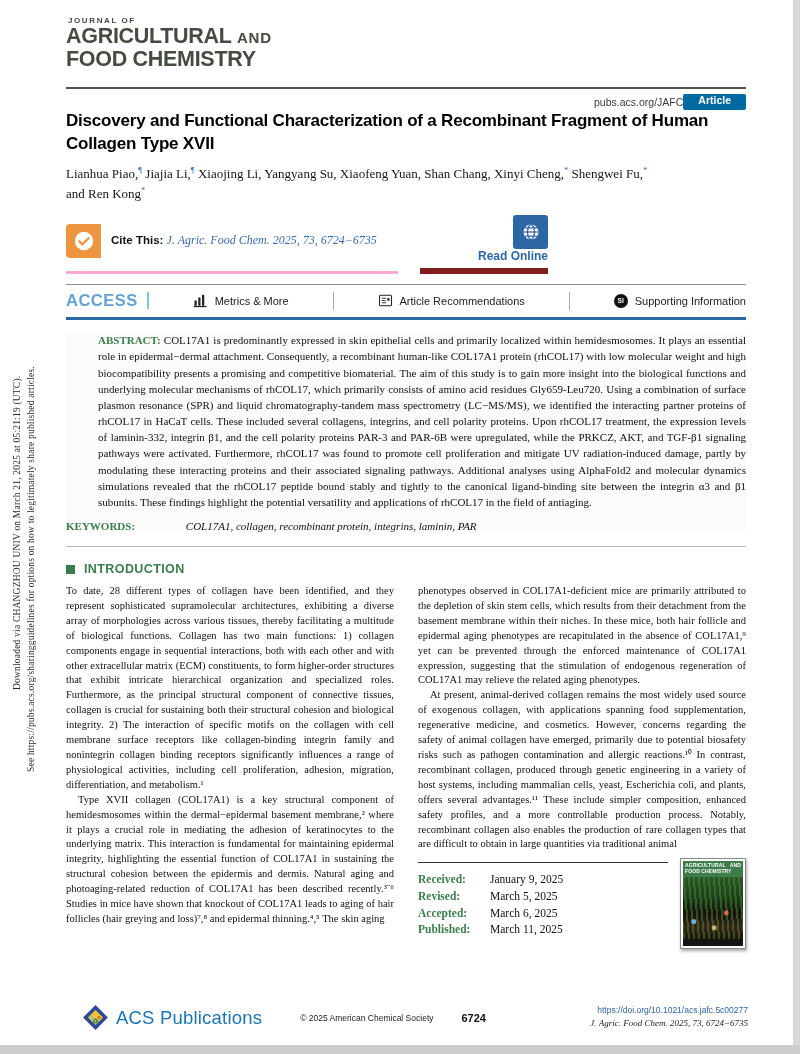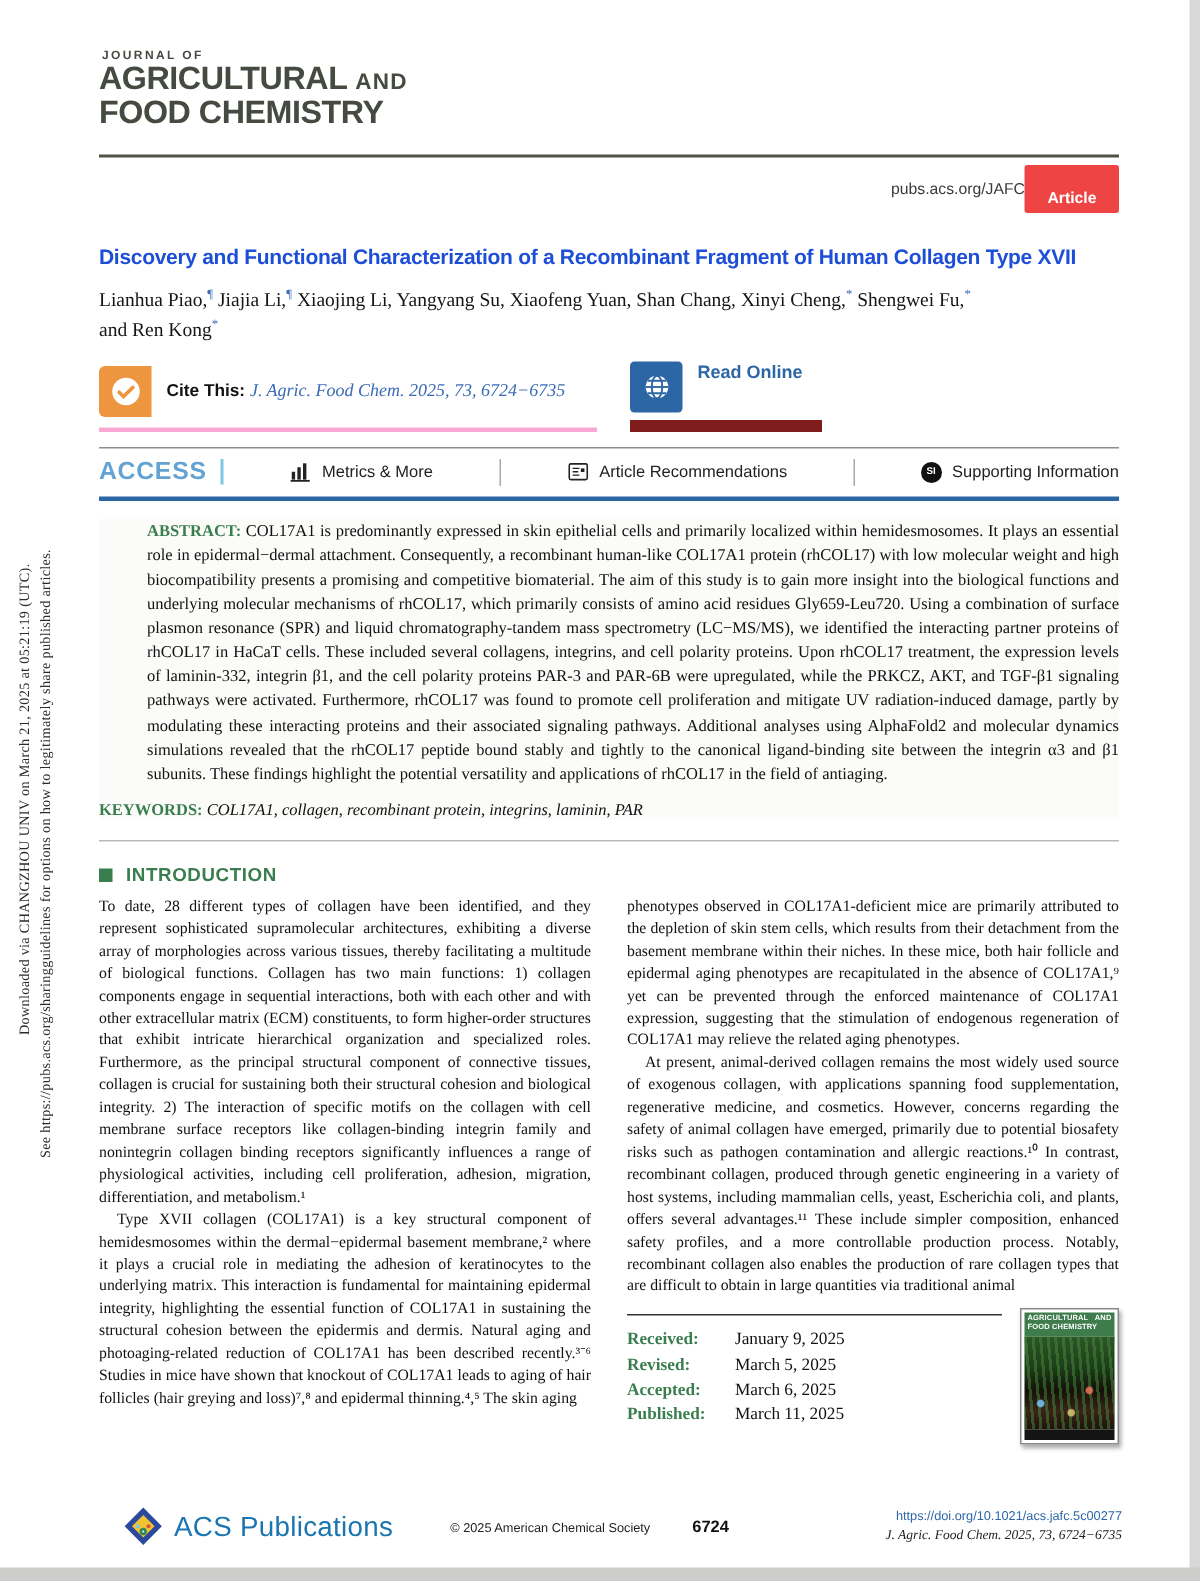--- a/index.html
+++ b/index.html
@@ -17,49 +17,49 @@
     position: absolute; white-space: nowrap;
     transform-origin: 0 0; transform: rotate(-90deg);
     font: 9.5px "Liberation Serif", serif; color: #2b2b2b; letter-spacing: .2px;
   }
   #side1 { left: 12px; top: 690px; }
   #side2 { left: 26px; top: 772px; }
 
   .content { position: absolute; left: 66px; top: 0; width: 680px; }
 
   
-  .masthead { padding-top: 32px; color: #454b40; font-family: "Liberation Sans", sans-serif; }
+  .masthead { padding-top: 16px; color: #454b40; font-family: "Liberation Sans", sans-serif; }
   .kicker { font-size: 8px; font-weight: bold; letter-spacing: 1.6px; margin-left: 2px; }
   .mast-line { font-size: 21.5px; font-weight: bold; letter-spacing: -0.3px; line-height: 1.08; }
   .mast-small { font-size: 15px; font-weight: bold; letter-spacing: .8px; }
   .mast-rule { border-bottom: 2px solid #4d5349; margin-top: 16px; }
 
   .url-row { display: flex; justify-content: flex-end; align-items: center; margin-top: 5px; }
   .site-link { font: 10.5px "Liberation Sans", sans-serif; color: #3a3a3a; text-decoration: none; }
   .article-badge {
-    background: #ef4444; color: #fff; font: bold 10.5px "Liberation Sans", sans-serif;
-    padding: 16px 15px 4px; border-radius: 2px;
+    background: #0369a1; color: #fff; font: bold 10.5px "Liberation Sans", sans-serif;
+    padding: 0 15px 4px; border-radius: 2px;
   }
 
   .title {
-    margin-top: 20px; font-family: "Liberation Sans", sans-serif;
-    font-size: 14px; font-weight: bold; color: #1d4ed8; line-height: 1.3; letter-spacing: -0.2px;
+    font-family: "Liberation Sans", sans-serif;
+    font-size: 17px; font-weight: bold; color: #000000; line-height: 1.3; letter-spacing: -0.2px;
     max-width: 672px;
   }
   .authors { margin-top: 9px; font-size: 13px; line-height: 1.5; max-width: 600px; color: #151515; }
   .authors sup { font-size: 8.5px; color: #3a6bb5; }
 
   
   .cite-row { display: flex; align-items: stretch; margin-top: 12px; }
   .cite-group { display: flex; align-items: center; width: 332px; border-bottom: 3px solid #f9a8d4; padding-bottom: 5px; }
   .cite-badge { width: 35px; height: 34px; background: #ee9540; border-radius: 4px 0 0 4px; display: flex; align-items: center; justify-content: center; flex: none; }
   .cite-text { margin-left: 10px; font-family: "Liberation Sans", sans-serif; font-size: 11.5px; }
   .cite-label { font-weight: bold; color: #111; }
   .cite-ref { font-family: "Liberation Serif", serif; font-style: italic; color: #3a6bb5; font-size: 12px; }
-  .read-group { display: flex; align-items: flex-start; margin-left: 22px; width: 128px; border-bottom: 8px solid #7f1d1d; padding-bottom: 5px; }
+  .read-group { display: flex; align-items: flex-end; margin-left: 22px; width: 128px; border-bottom: 6px solid #7f1d1d; padding-bottom: 5px; flex-direction: column; }
   .read-badge { width: 35px; height: 34px; background: #2d66a5; border-radius: 3px; display: flex; align-items: center; justify-content: center; flex: none; }
   .read-label { margin-left: 10px; font: bold 12px "Liberation Sans", sans-serif; color: #2d66a5; }
 
   
   .access-bar {
     margin-top: 10px; border-top: 1px solid #8d8d8d; border-bottom: 3px solid #2d66a5;
     display: flex; align-items: center; padding: 6px 0 7px;
     font-family: "Liberation Sans", sans-serif;
   }
   .access-word { color: #62a3d3; font-size: 16.5px; font-weight: bold; letter-spacing: .5px; }
@@ -70,21 +70,21 @@
     width: 14px; height: 14px; border-radius: 50%; background: #111; color: #fff;
     font: bold 6.5px "Liberation Sans", sans-serif; display: flex; align-items: center; justify-content: center;
   }
   .sp { flex: 1; }
 
   
   .abstract-box { margin-top: 12px; background: #fbfbf9; }
   .abstract { text-align: justify; font-size: 11px; line-height: 1.47; color: #101010; margin-left: 32px; }
   .green-label { color: #3a7d4e; font-weight: bold; text-align: right; }
   .keywords { margin-top: 10px; font-size: 11px; }
-  .keywords .kw-text { font-style: italic; }
+  .keywords .kw-text { font-style: italic; margin-left: 48px; }
   .section-rule { border-bottom: 1px solid #b9b9b7; margin-top: 14px; }
 
   
   .intro-head { margin-top: 15px; font: bold 12.5px "Liberation Sans", sans-serif; color: #3a7d4e; letter-spacing: .4px; display: flex; align-items: center; }
   .green-square { width: 9px; height: 9px; background: #3a7d4e; display: inline-block; margin-right: 9px; }
   .columns { display: flex; gap: 24px; margin-top: 8px; }
   .col { flex: 1; font-size: 10.5px; line-height: 1.42; text-align: justify; color: #101010; }
   .col p + p { text-indent: 12px; }
 
   .dates-block { margin-top: 10px; display: flex; }

